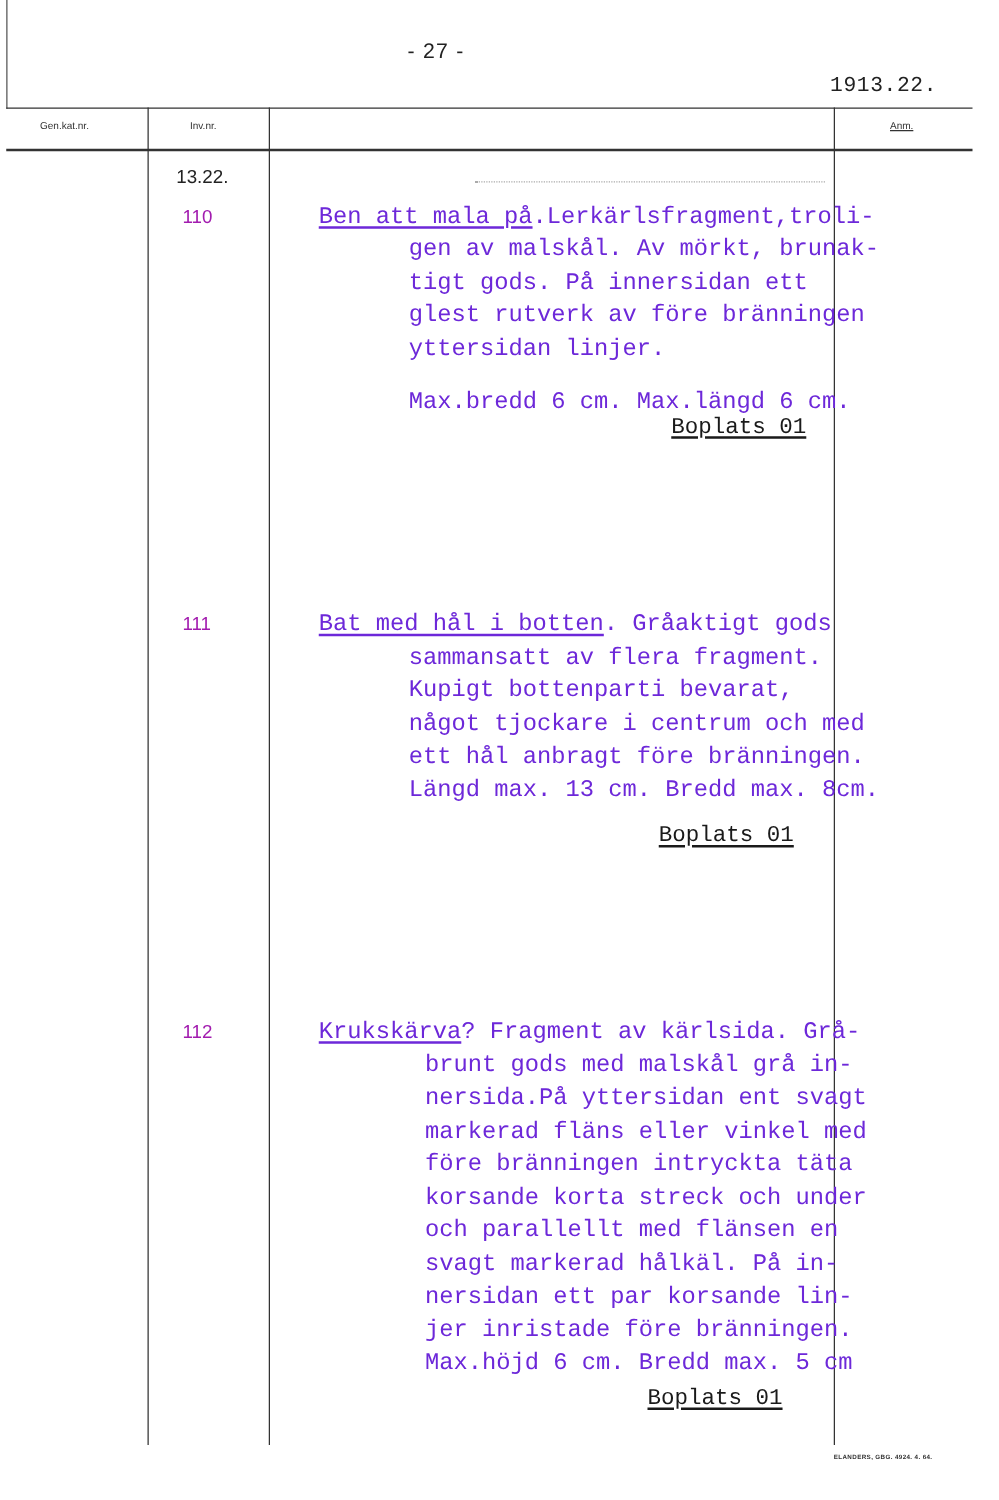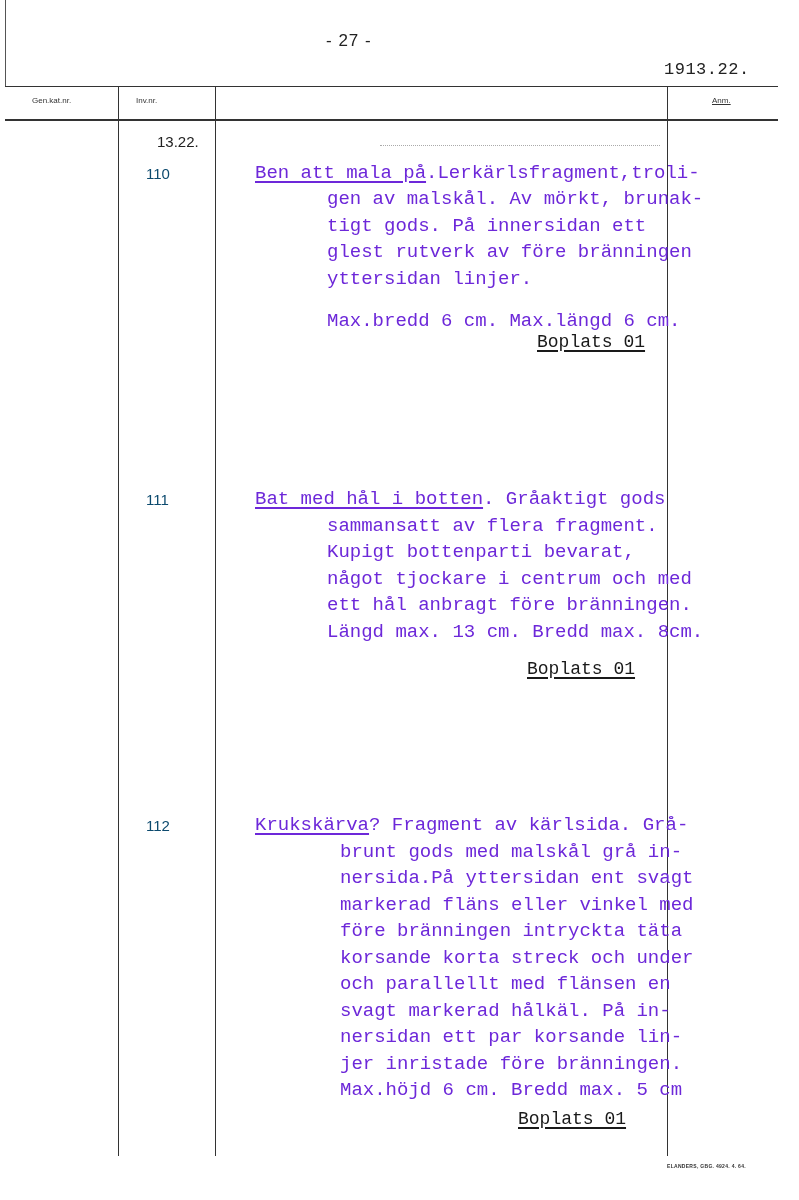--- a/index.html
+++ b/index.html
@@ -11,24 +11,24 @@
   .hline { position: absolute; left: 5px; width: 773px; height: 1px; background: #333; }
   .hline.top { top: 86px; }
   .hline.bottom { top: 119px; height: 2px; }
   .vline { position: absolute; width: 1px; background: #333; }
   .vline.left-edge { left: 5px; top: 0; height: 87px; background: #555; }
   .vline.c1 { left: 118px; top: 86px; height: 1070px; }
   .vline.c2 { left: 215px; top: 86px; height: 1070px; }
   .vline.c3 { left: 667px; top: 86px; height: 1070px; }
   .col-header { position: absolute; top: 96px; font-family: "Liberation Sans", sans-serif; font-size: 8px; color: #333; }
   .h-gen { left: 32px; }
-  .h-inv { left: 136px; text-align: center; }
+  .h-inv { left: 152px; text-align: center; }
   .h-anm { left: 712px; text-decoration: underline; }
-  .year-label { position: absolute; left: 141px; top: 133px; font-family: "Liberation Sans", sans-serif; font-size: 15px; color: #222; margin-left: 16px; }
-  .inv-no { position: absolute; left: 146px; font-family: "Liberation Sans", sans-serif; font-size: 15px; color: #0c4a6e; }
+  .year-label { position: absolute; left: 141px; top: 133px; font-family: "Liberation Sans", sans-serif; font-size: 15px; color: #222; }
+  .inv-no { position: absolute; left: 146px; font-family: "Liberation Sans", sans-serif; font-size: 15px; color: #a21caf; }
   .entry-line { position: absolute; font-size: 19px; line-height: 26.5px; white-space: pre; color: #6d28d9; }
   .title-u { text-decoration: underline; text-decoration-thickness: 2px; text-underline-offset: 3px; }
   .site { position: absolute; font-size: 18px; text-decoration: underline; text-decoration-thickness: 2px; text-underline-offset: 3px; white-space: pre; }
   .printer { position: absolute; left: 667px; top: 1163px; font-family: "Liberation Sans", sans-serif; font-size: 5px; letter-spacing: 0.3px; color: #333; font-weight: bold; }
   .dotline { position: absolute; left: 380px; top: 145px; width: 280px; border-top: 1px dotted #aaa; }
 </style>
 </head>
 <body>
 
 <div>

